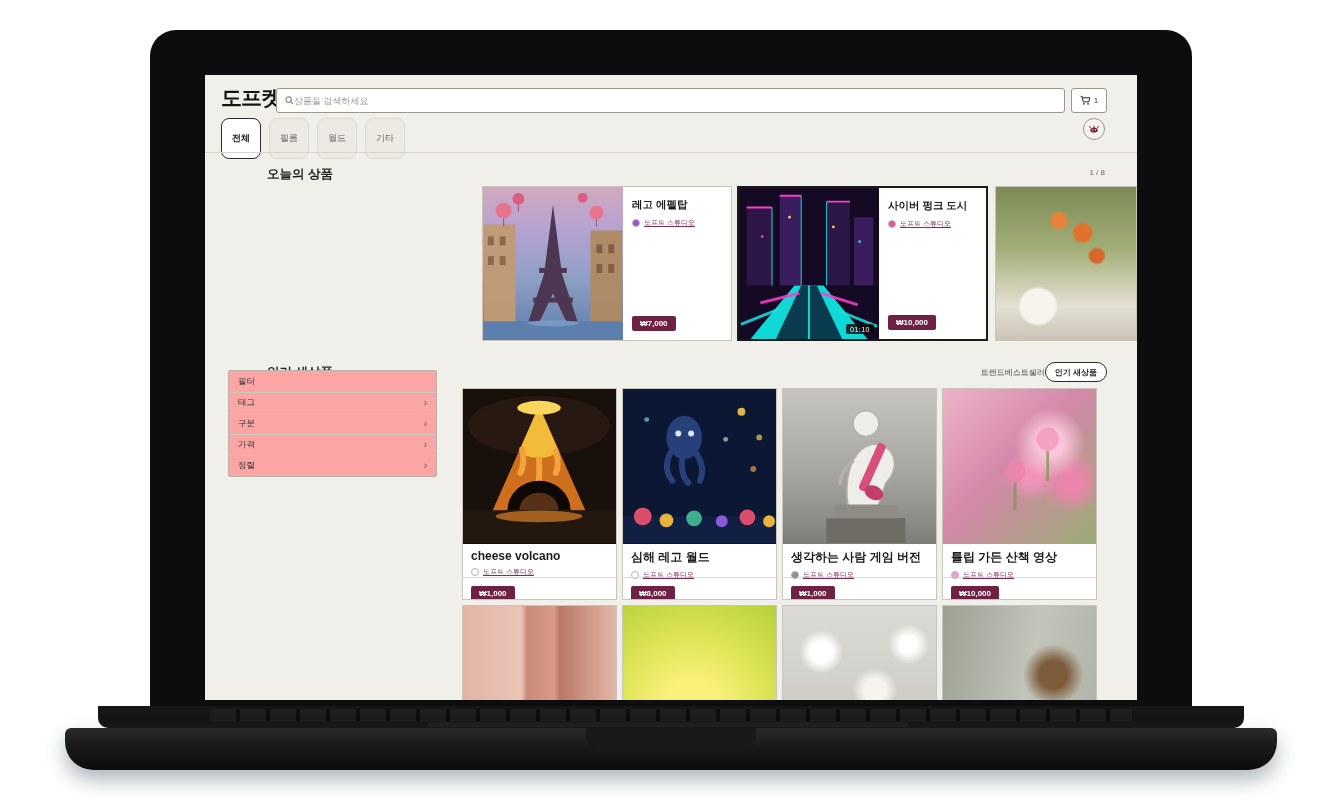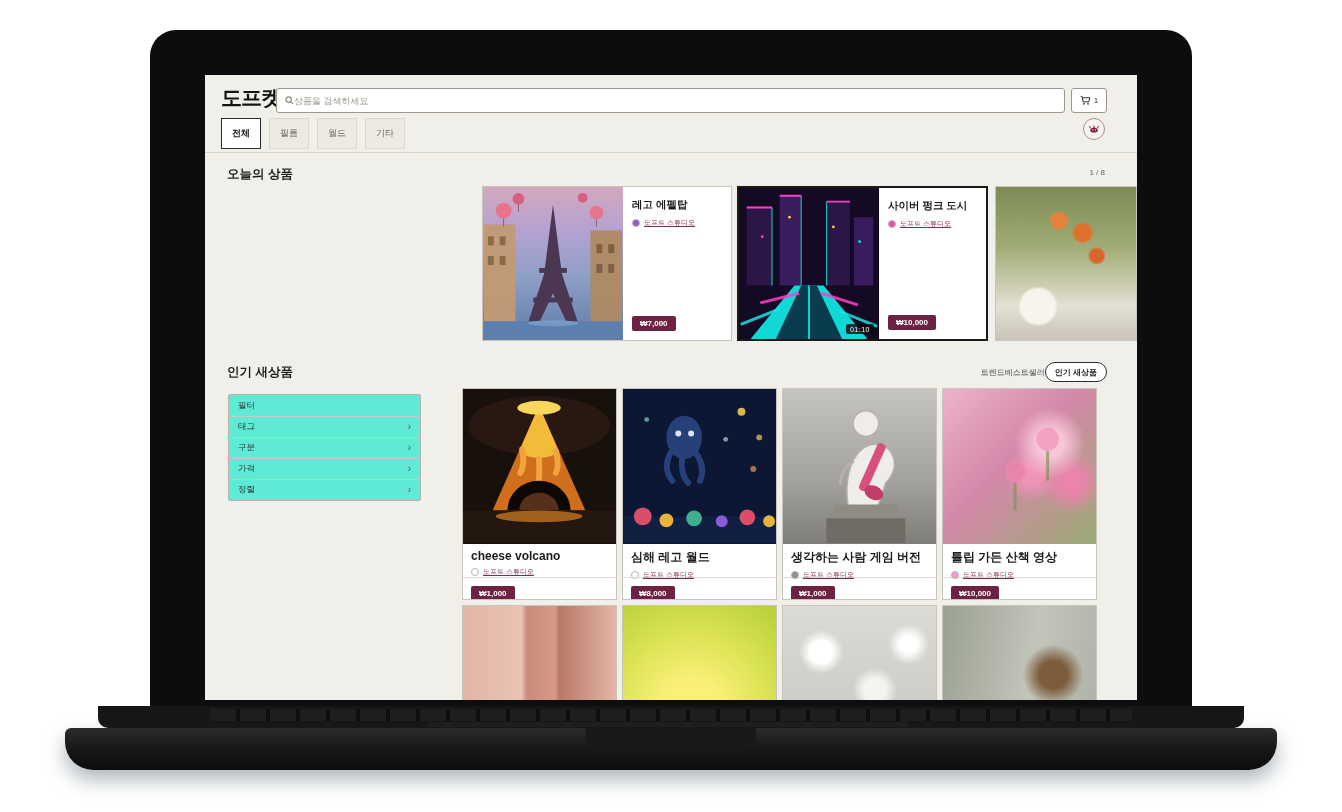--- a/index.html
+++ b/index.html
@@ -29,30 +29,30 @@
   .searchbar { position:absolute; left:71px; top:13px; width:789px; height:25px; background:#fff;
     border:1px solid #9b978f; border-radius:3px; display:flex; align-items:center; padding:0 8px; }
   .searchbar input { border:none; outline:none; flex:1; font-size:9px; color:#333; background:transparent; font-family:inherit; }
   .searchbar input::placeholder { color:#9b978f; }
 
   .cart-btn { position:absolute; left:866px; top:13px; width:36px; height:25px; background:#fff;
     border:1px solid #9b978f; border-radius:3px; display:flex; align-items:center; justify-content:center; gap:3px; cursor:pointer; }
   .cart-count { font-size:8px; color:#333; }
 
   .chips { position:absolute; left:16px; top:43px; display:flex; gap:8px; align-items:center; }
-  .chip { font-size:9px; color:#666; background:#edeae3; border:1px solid #ddd9d1; border-radius:0;
-    padding:8px 10px; cursor:pointer; white-space:nowrap; }
+  .chip { font-size:9px; color:#666; background:#edeae3; border:1px solid #ddd9d1; border-radius:8px;
+    padding:13px 10px; cursor:pointer; white-space:nowrap; }
   .chip.selected { background:#fff; color:#1a1a1a; border:1.5px solid #2b2b2b; font-weight:bold; }
 
   .avatar { position:absolute; left:878px; top:43px; width:22px; height:22px; border-radius:50%;
     background:#f6f4ef; border:1px solid #9b978f; display:flex; align-items:center; justify-content:center; cursor:pointer; }
 
   .header-divider { position:absolute; left:0; top:77px; width:932px; height:1px; background:#d8d4cc; }
 
-  .section-title { position:absolute; font-size:12.5px; font-weight:bold; color:#1d1d1d; }
+  .section-title { position:absolute; font-size:12.5px; font-weight:bold; color:#1d1d1d;margin-left:40px; }
   .pagination { position:absolute; right:32px; top:93px; font-size:8px; color:#666; }
 
   
   .tcard { position:absolute; top:111px; height:155px; background:#fff; border:1px solid #c9c5bd;
     display:flex; overflow:hidden; cursor:pointer; }
   .tcard.highlighted { border:2px solid #1a1a1a; }
   .timg { width:140px; height:100%; position:relative; flex:none; overflow:hidden; }
   .tinfo { flex:1; position:relative; padding:10px 9px; background:#fff; }
   .ttitle { font-size:10.5px; font-weight:bold; color:#1c1c1c; line-height:1.35; }
   .seller-row { display:flex; align-items:center; gap:4px; margin-top:7px; cursor:pointer; }
@@ -73,21 +73,21 @@
       radial-gradient(circle at 72% 45%, #d8662a 0 5%, rgba(0,0,0,0) 7%),
       linear-gradient(180deg,#7d8a55 0%, #a2ad76 40%, #e4e0d4 78%, #cac4b8 100%); }
   .tcard-partial { position:absolute; top:111px; left:790px; width:142px; height:155px;
     border:1px solid #c9c5bd; overflow:hidden; cursor:pointer; }
 
   
   .tabs { position:absolute; right:30px; top:287px; display:flex; align-items:center; }
   .tab { font-size:8px; color:#4a4a4a; cursor:pointer; white-space:nowrap; }
   .tab.selected { background:#fff; border:1px solid #2b2b2b; border-radius:10px; padding:3.5px 9px; font-weight:bold; color:#1a1a1a; }
 
-  .filterbox { position:absolute; left:23px; top:319px; width:193px; background:#5eead4;
+  .filterbox { position:absolute; left:23px; top:295px; width:209px; background:#fca5a5;
     border:1px solid #b7b3ab; border-radius:2px; }
   .frow { height:21px; display:flex; align-items:center; justify-content:space-between;
     padding:0 9px; font-size:8.5px; color:#333; border-top:1px solid #ccc8c0; cursor:pointer; }
   .frow:first-child { border-top:none; }
   .fchevron { color:#555; font-size:10px; line-height:1; }
 
   .pcard { position:absolute; width:155px; height:212px; background:#fff; border:1px solid #c9c5bd;
     overflow:hidden; cursor:pointer; }
   .pimg { width:100%; height:155px; position:relative; overflow:hidden; }
   .pinfo { padding:5px 8px 4px; height:33px; }

